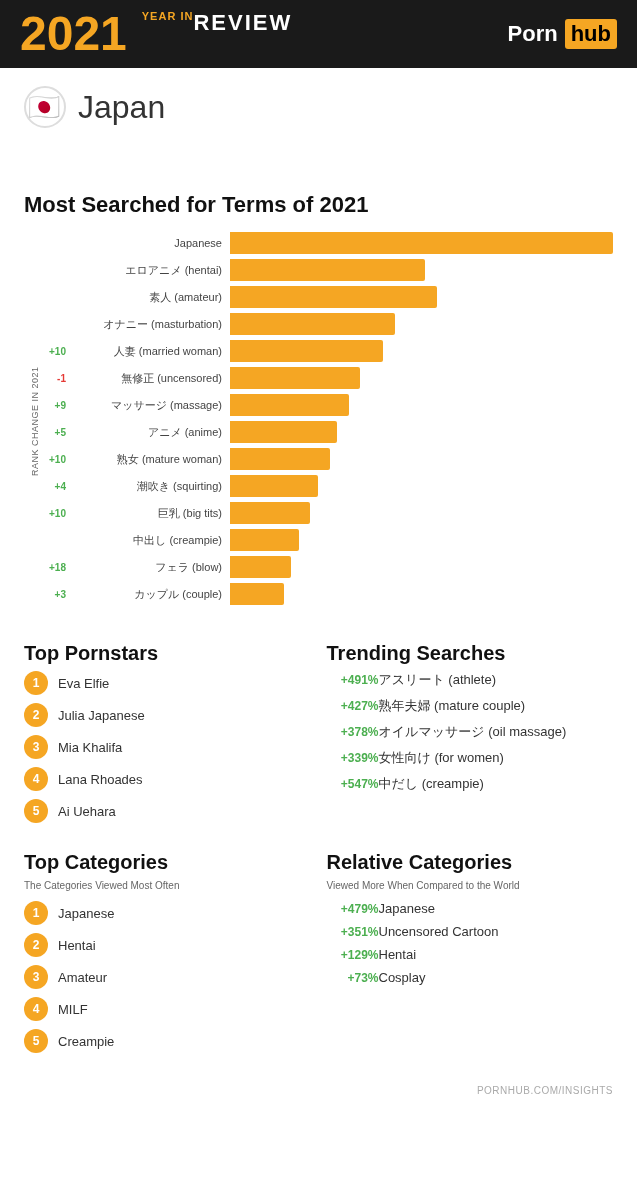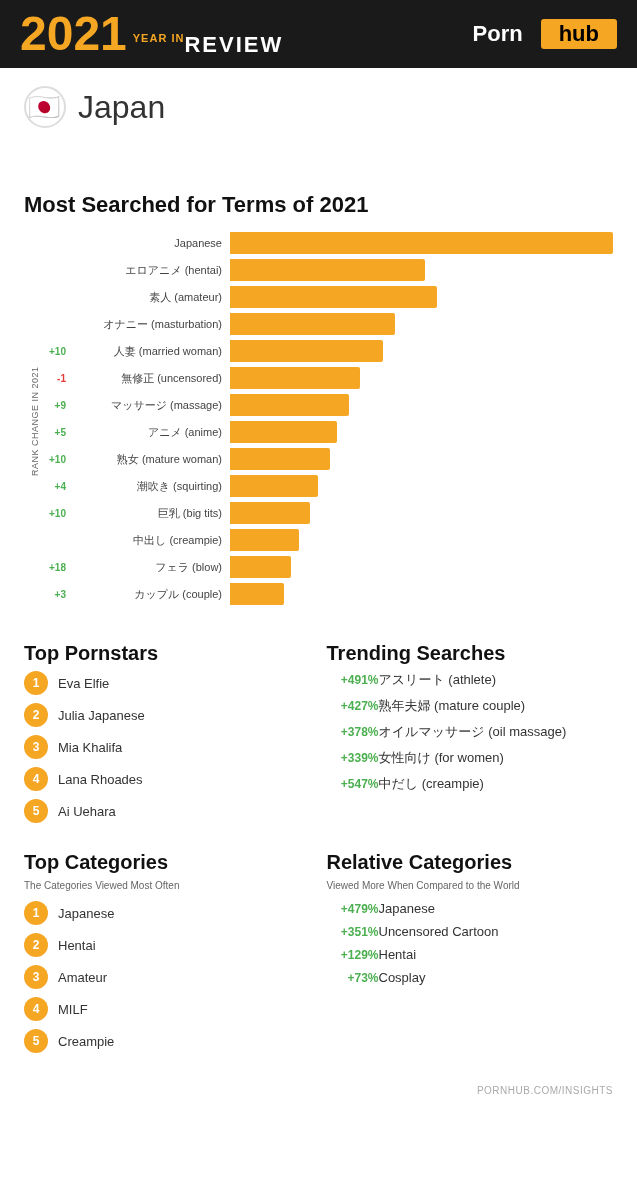--- a/index.html
+++ b/index.html
@@ -13,22 +13,22 @@
     
     .header {
       background: #1a1a1a;
       display: flex;
       align-items: center;
       justify-content: space-between;
       padding: 10px 20px;
     }
     .year-review {
       display: flex;
-      align-items: flex-end;
-      gap: 6px;
+      align-items: flex-start;
+      gap: 15px;
     }
     .year-2021 {
       font-size: 48px;
       font-weight: 900;
       color: #f5a623;
       line-height: 1;
     }
     .review-text {
       display: flex;
       flex-direction: row;
@@ -44,33 +44,33 @@
     .review-text .review {
       color: #ffffff;
       font-size: 22px;
       font-weight: 900;
       letter-spacing: 2px;
       text-transform: uppercase;
     }
     .pornhub-logo {
       display: flex;
       align-items: center;
-      gap: 18px;
+      gap: 7px;
     }
     .pornhub-logo .porn {
       color: #ffffff;
       font-size: 22px;
       font-weight: 700;
     }
     .pornhub-logo .hub {
       background: #f5a623;
       color: #000;
       font-size: 22px;
       font-weight: 700;
-      padding: 2px 18px;
+      padding: 2px 6px;
       border-radius: 3px;
     }
 
     
     .country-section {
       padding: 18px 24px 8px;
       display: flex;
       align-items: center;
       gap: 12px;
     }

